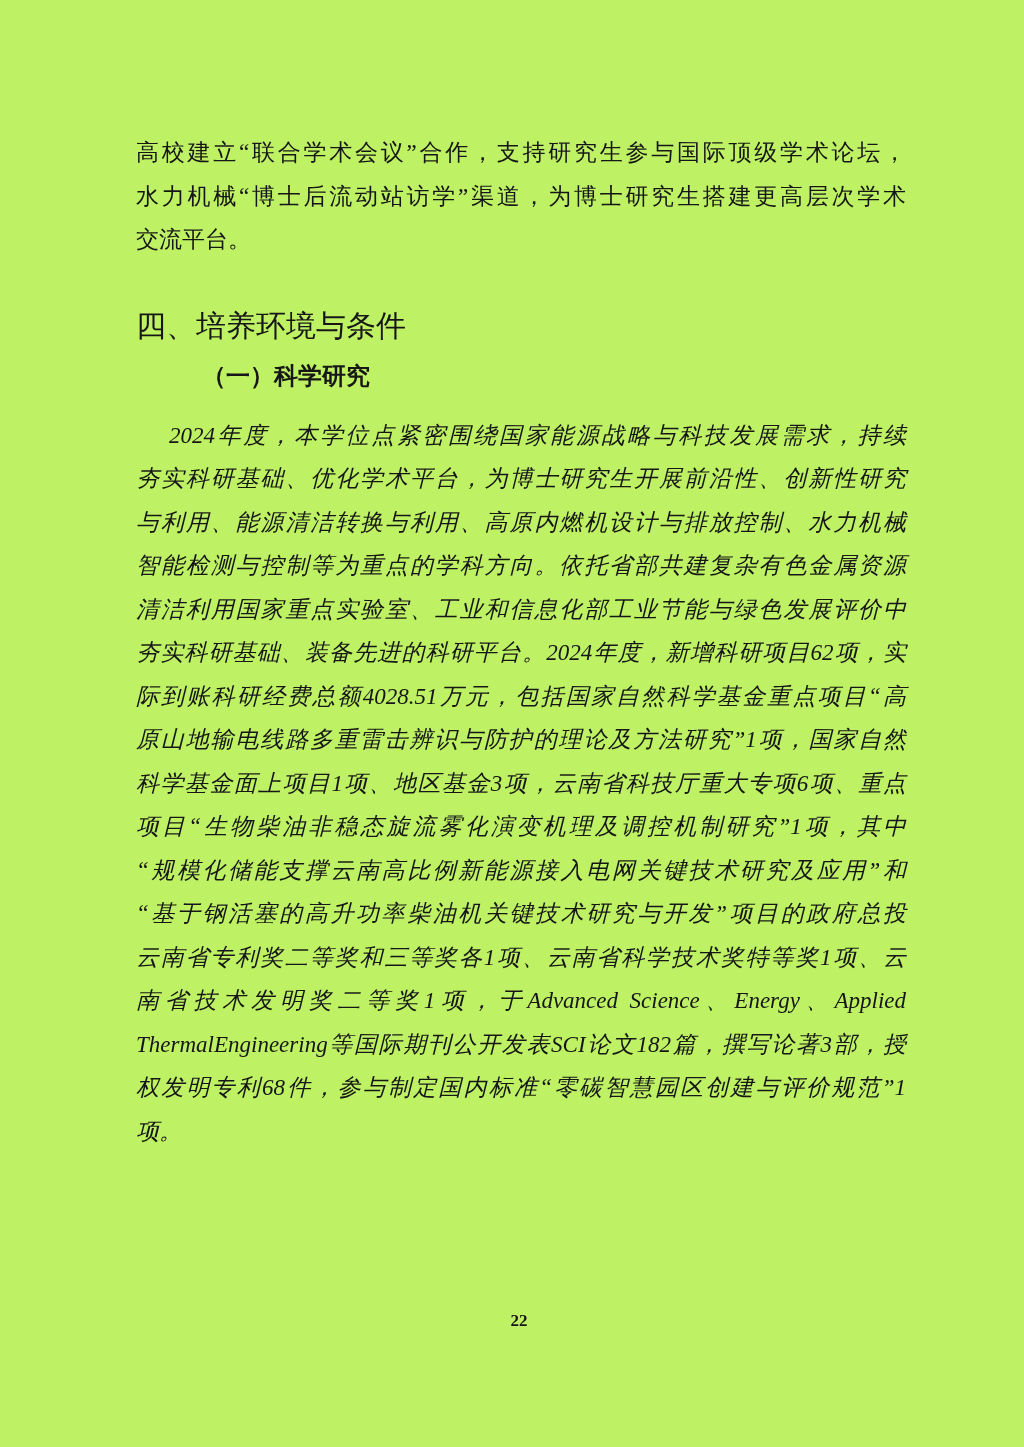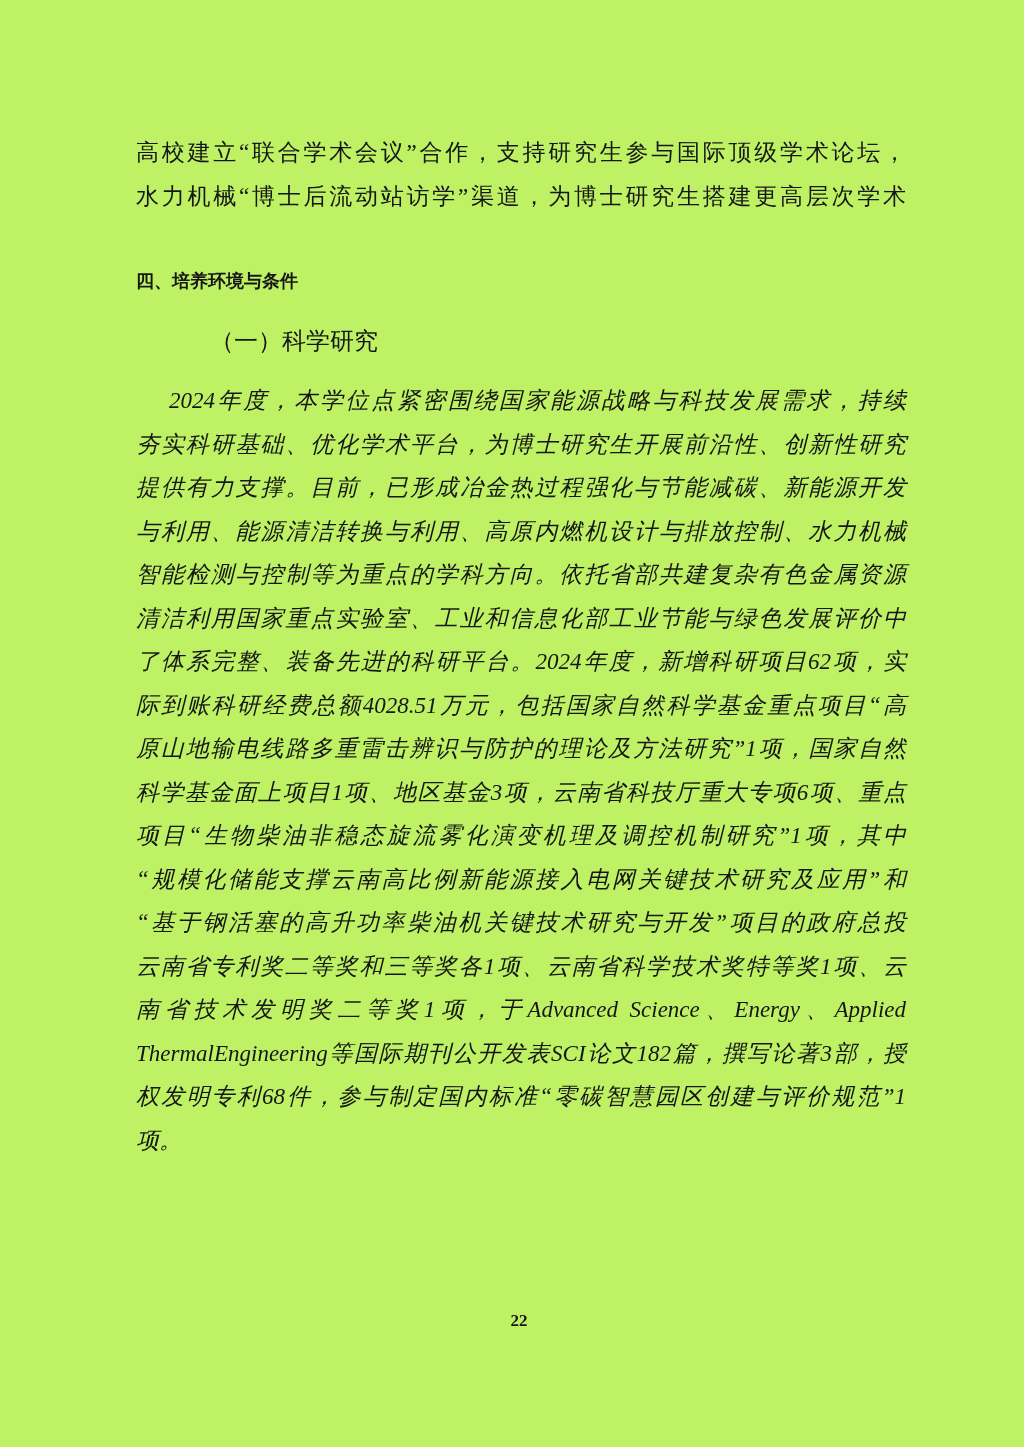--- a/index.html
+++ b/index.html
@@ -34,28 +34,28 @@
   }
   .lastline {
     text-align: left;
     text-align-last: left;
   }
   .firstline-indent {
     text-indent: 33px;
   }
   .heading {
     margin: 42px 0 0 0;
-    font-size: 18px;
-    font-weight: bold;
+    font-size: 30px;
+    font-weight: normal;
     line-height: 43.5px;
   }
   .subheading {
-    margin: 16px;
+    margin: 8px;
     font-size: 24px;
-    font-weight: normal;
+    font-weight: bold;
     line-height: 43.5px;
     text-indent: 58px;
   }
   .para-research {
     margin-top: 15px;
     font-style: italic;
   }
   .page-number {
     position: absolute;
     top: 1311px;
@@ -70,33 +70,33 @@
 </style>
 </head>
 <body>
 
 <div class="page">
   <div class="content">
 
     <div class="para">
       <div class="line just">高校建立“联合学术会议”合作，支持研究生参与国际顶级学术论坛，</div>
       <div class="line just">水力机械“博士后流动站访学”渠道，为博士研究生搭建更高层次学术</div>
+      <div class="line lastline">交流平台。</div>
     </div>
 
     <div class="heading">四、培养环境与条件</div>
     <div class="subheading">（一）科学研究</div>
 
     <div class="para para-research">
       <div class="line just firstline-indent">2024年度，本学位点紧密围绕国家能源战略与科技发展需求，持续</div>
       <div class="line just">夯实科研基础、优化学术平台，为博士研究生开展前沿性、创新性研究</div>
-      <div class="line just">提供有力支撑。目前，已形成冶金热过程强化与节能减碳、新能源开发</div>
       <div class="line just">与利用、能源清洁转换与利用、高原内燃机设计与排放控制、水力机械</div>
       <div class="line just">智能检测与控制等为重点的学科方向。依托省部共建复杂有色金属资源</div>
       <div class="line just">清洁利用国家重点实验室、工业和信息化部工业节能与绿色发展评价中</div>
-      <div class="line just">了体系完整、装备先进的科研平台。2024年度，新增科研项目62项，实</div>
+      <div class="line just">夯实科研基础、装备先进的科研平台。2024年度，新增科研项目62项，实</div>
       <div class="line just">际到账科研经费总额4028.51万元，包括国家自然科学基金重点项目“高</div>
       <div class="line just">原山地输电线路多重雷击辨识与防护的理论及方法研究”1项，国家自然</div>
       <div class="line just">科学基金面上项目1项、地区基金3项，云南省科技厅重大专项6项、重点</div>
       <div class="line just">项目“生物柴油非稳态旋流雾化演变机理及调控机制研究”1项，其中</div>
       <div class="line just">“规模化储能支撑云南高比例新能源接入电网关键技术研究及应用”和</div>
       <div class="line just">“基于钢活塞的高升功率柴油机关键技术研究与开发”项目的政府总投</div>
       <div class="line just">云南省专利奖二等奖和三等奖各1项、云南省科学技术奖特等奖1项、云</div>
       <div class="line just">南省技术发明奖二等奖1项，于Advanced Science、Energy、Applied</div>
       <div class="line just">ThermalEngineering等国际期刊公开发表SCI论文182篇，撰写论著3部，授</div>
       <div class="line just">权发明专利68件，参与制定国内标准“零碳智慧园区创建与评价规范”1</div>

